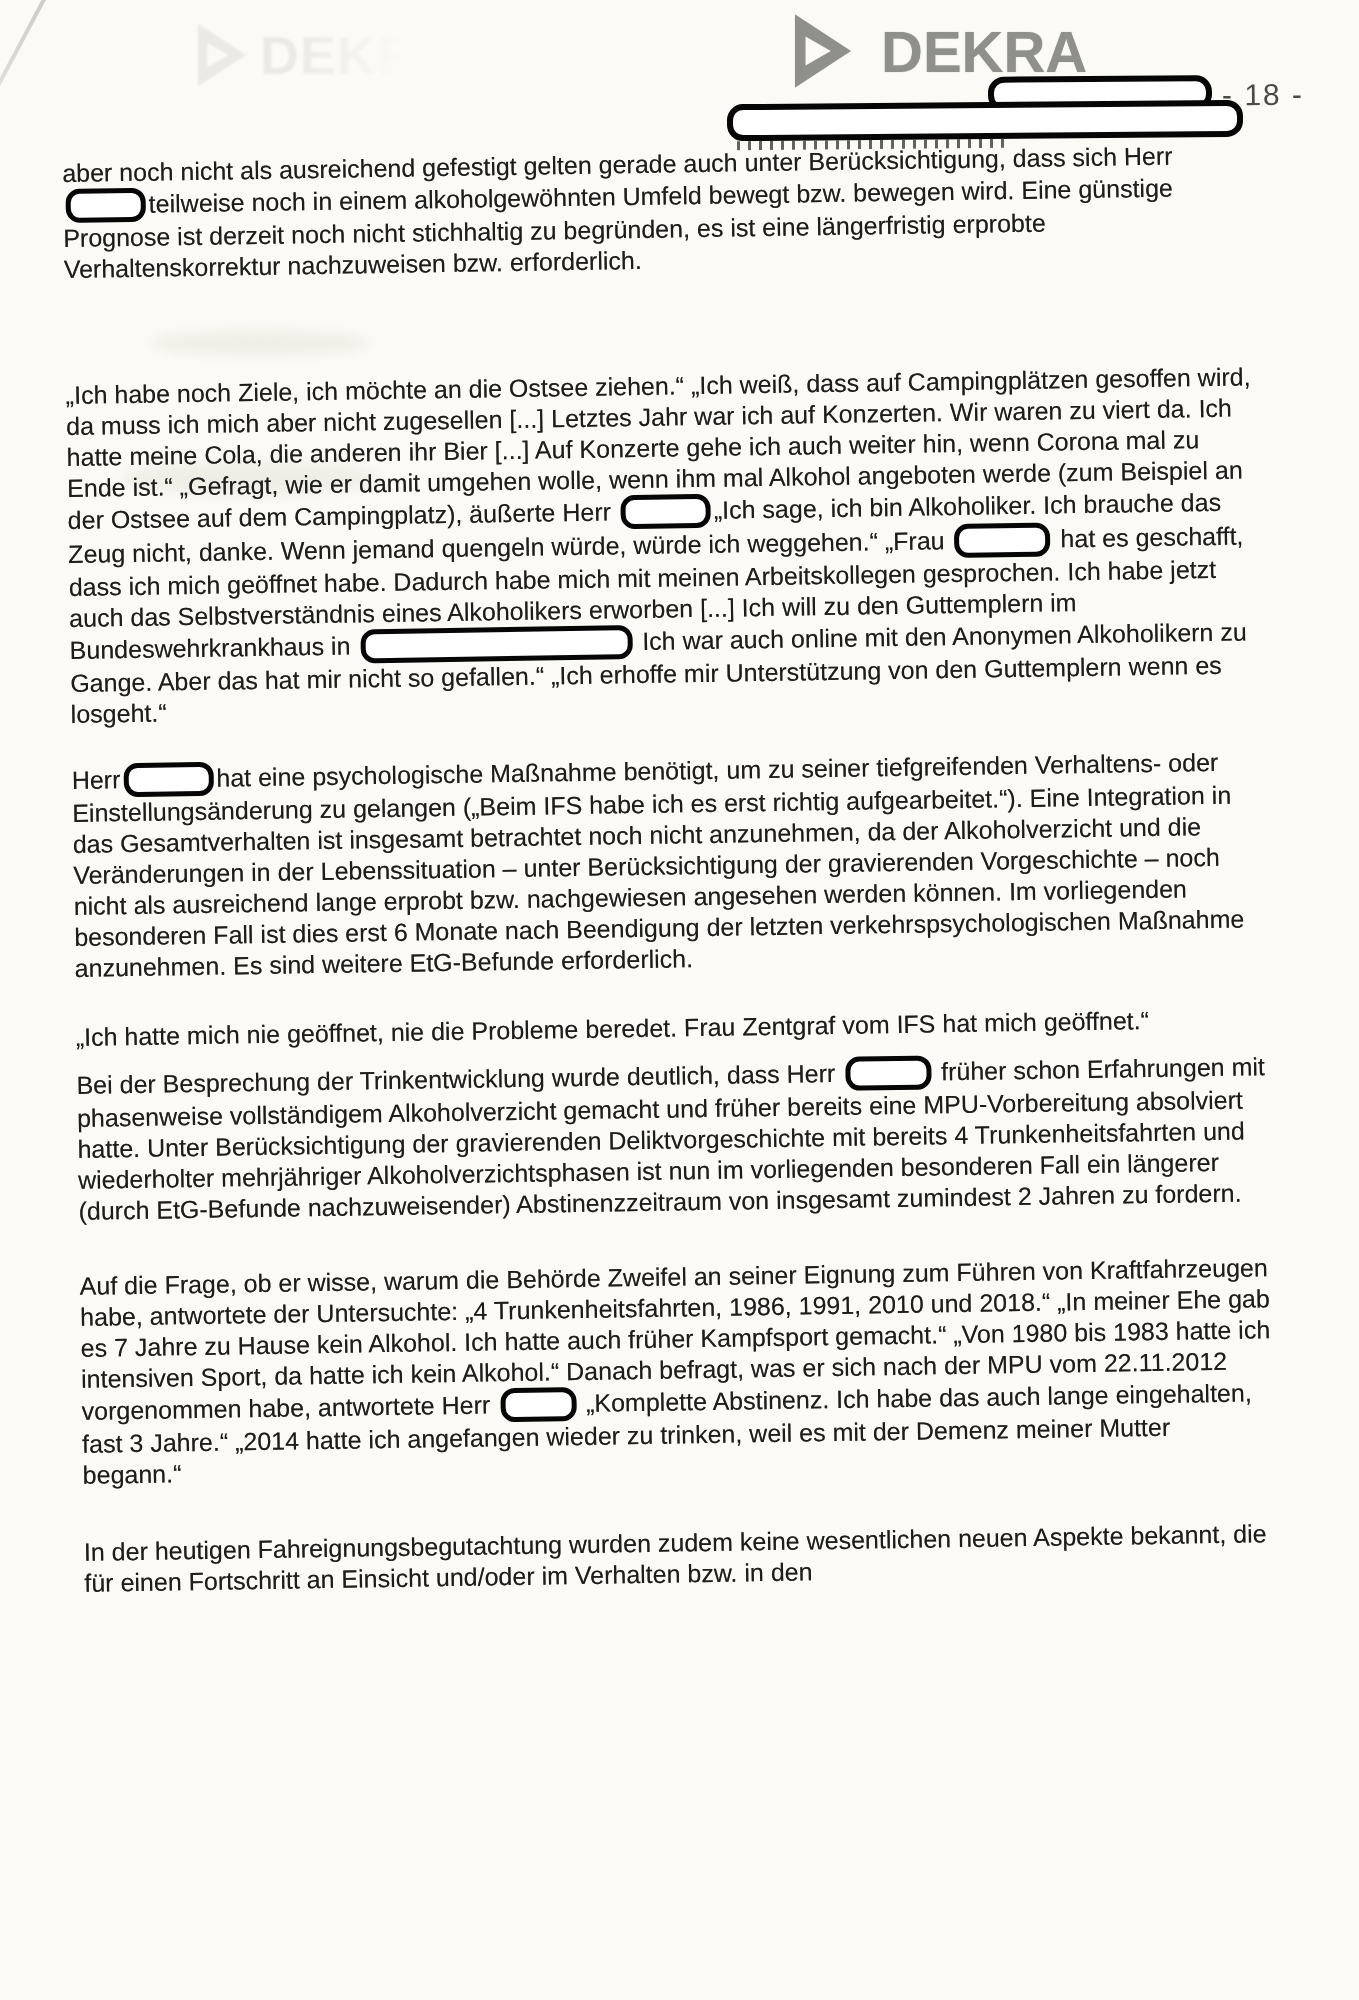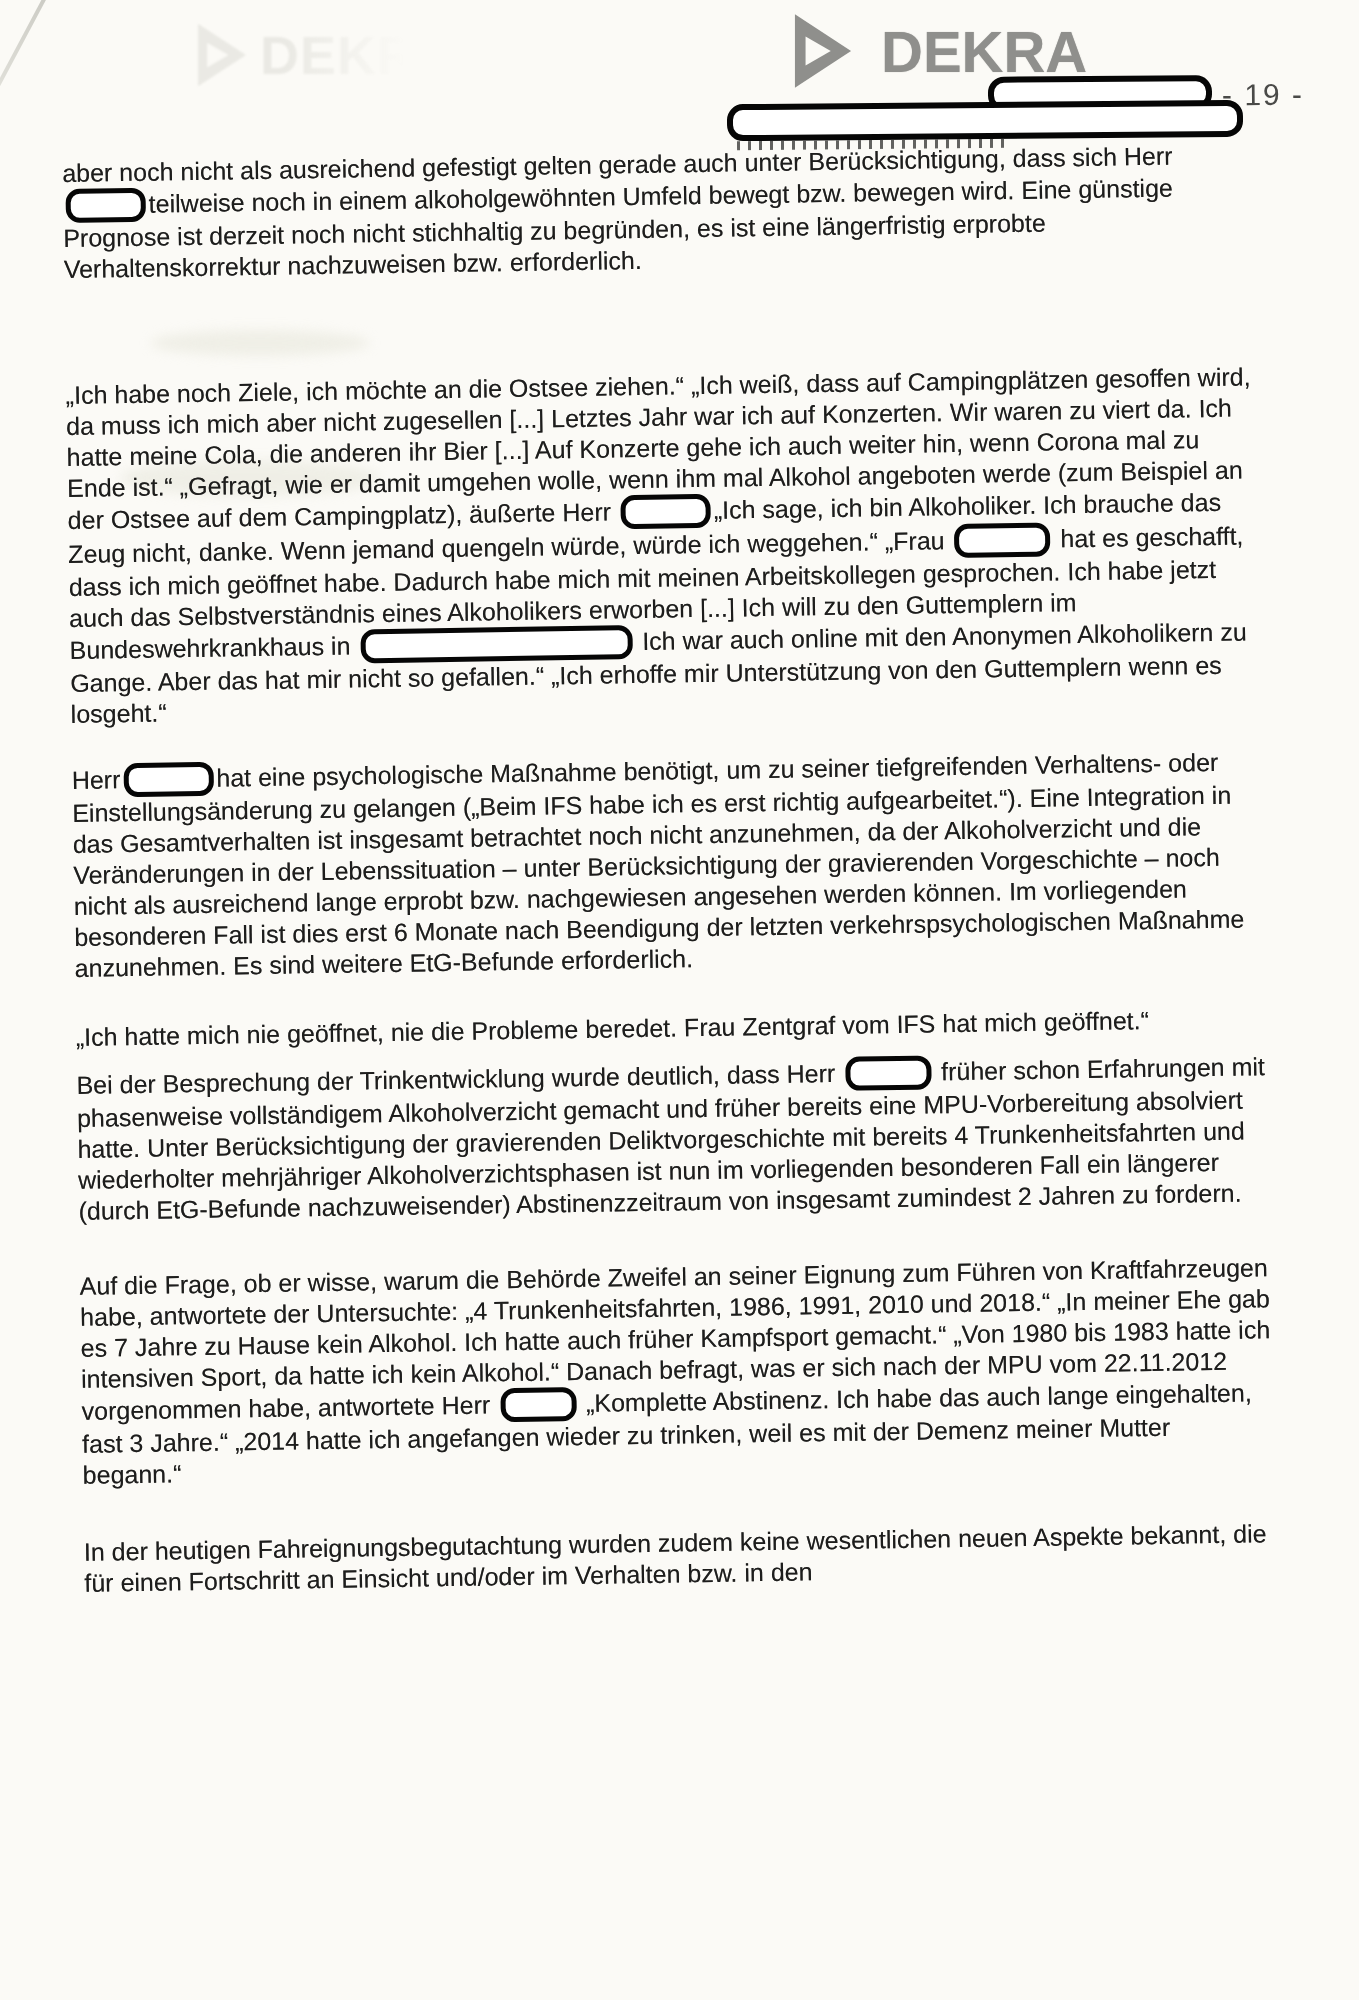--- a/index.html
+++ b/index.html
@@ -90,21 +90,21 @@
 
   <div class="logo">
     <svg width="60" height="78" viewBox="0 0 62 80">
       <polygon points="2,2 60,40 2,78" fill="#8f8f8c"></polygon>
       <polygon points="13,25 39,40 13,55" fill="#fbfaf6"></polygon>
     </svg>
     <span class="brand-text">DEKRA</span>
   </div>
 
   <div class="redaction-abs hdr-box1"></div>
-  <div class="page-num">- 19 -</div>
+  <div class="page-num">- 18 -</div>
   <div class="redaction-abs hdr-box2"></div>
   <div class="clip-frag"></div>
 
   <div class="doc-body">
       <p class="para"><span>aber noch nicht als ausreichend gefestigt gelten gerade auch unter Berücksichtigung, dass sich Herr </span><span class="redaction" style="width: 70px;"></span><span>teilweise noch in einem alkoholgewöhnten Umfeld bewegt bzw. bewegen wird. Eine günstige Prognose ist derzeit noch nicht stichhaltig zu begründen, es ist eine längerfristig erprobte Verhaltenskorrektur nachzuweisen bzw. erforderlich.</span></p>
       <p class="para"><span>„Ich habe noch Ziele, ich möchte an die Ostsee ziehen.“ „Ich weiß, dass auf Campingplätzen gesoffen wird, da muss ich mich aber nicht zugesellen [...] Letztes Jahr war ich auf Konzerten. Wir waren zu viert da. Ich hatte meine Cola, die anderen ihr Bier [...] Auf Konzerte gehe ich auch weiter hin, wenn Corona mal zu Ende ist.“ „Gefragt, wie er damit umgehen wolle, wenn ihm mal Alkohol angeboten werde (zum Beispiel an der Ostsee auf dem Campingplatz), äußerte Herr </span><span class="redaction" style="width: 80px;"></span><span>„Ich sage, ich bin Alkoholiker. Ich brauche das Zeug nicht, danke. Wenn jemand quengeln würde, würde ich weggehen.“ „Frau </span><span class="redaction" style="width: 86px;"></span><span> hat es geschafft, dass ich mich geöffnet habe. Dadurch habe mich mit meinen Arbeitskollegen gesprochen. Ich habe jetzt auch das Selbstverständnis eines Alkoholikers erworben [...] Ich will zu den Guttemplern im Bundeswehrkrankhaus in </span><span class="redaction" style="width: 262px;"></span><span> Ich war auch online mit den Anonymen Alkoholikern zu Gange. Aber das hat mir nicht so gefallen.“ „Ich erhoffe mir Unterstützung von den Guttemplern wenn es losgeht.“</span></p>
       <p class="para"><span>Herr</span><span class="redaction" style="width: 80px;"></span><span>hat eine psychologische Maßnahme benötigt, um zu seiner tiefgreifenden Verhaltens- oder Einstellungsänderung zu gelangen („Beim IFS habe ich es erst richtig aufgearbeitet.“). Eine Integration in das Gesamtverhalten ist insgesamt betrachtet noch nicht anzunehmen, da der Alkoholverzicht und die Veränderungen in der Lebenssituation – unter Berücksichtigung der gravierenden Vorgeschichte – noch nicht als ausreichend lange erprobt bzw. nachgewiesen angesehen werden können. Im vorliegenden besonderen Fall ist dies erst 6 Monate nach Beendigung der letzten verkehrspsychologischen Maßnahme anzunehmen. Es sind weitere EtG-Befunde erforderlich.</span></p>
       <p class="para"><span>„Ich hatte mich nie geöffnet, nie die Probleme beredet. Frau Zentgraf vom IFS hat mich geöffnet.“</span></p>
       <p class="para"><span>Bei der Besprechung der Trinkentwicklung wurde deutlich, dass Herr </span><span class="redaction" style="width: 76px;"></span><span> früher schon Erfahrungen mit phasenweise vollständigem Alkoholverzicht gemacht und früher bereits eine MPU-Vorbereitung absolviert hatte. Unter Berücksichtigung der gravierenden Deliktvorgeschichte mit bereits 4 Trunkenheitsfahrten und wiederholter mehrjähriger Alkoholverzichtsphasen ist nun im vorliegenden besonderen Fall ein längerer (durch EtG-Befunde nachzuweisender) Abstinenzzeitraum von insgesamt zumindest 2 Jahren zu fordern.</span></p>
       <p class="para"><span>Auf die Frage, ob er wisse, warum die Behörde Zweifel an seiner Eignung zum Führen von Kraftfahrzeugen habe, antwortete der Untersuchte: „4 Trunkenheitsfahrten, 1986, 1991, 2010 und 2018.“ „In meiner Ehe gab es 7 Jahre zu Hause kein Alkohol. Ich hatte auch früher Kampfsport gemacht.“ „Von 1980 bis 1983 hatte ich intensiven Sport, da hatte ich kein Alkohol.“ Danach befragt, was er sich nach der MPU vom 22.11.2012 vorgenommen habe, antwortete Herr </span><span class="redaction" style="width: 66px;"></span><span> „Komplette Abstinenz. Ich habe das auch lange eingehalten, fast 3 Jahre.“ „2014 hatte ich angefangen wieder zu trinken, weil es mit der Demenz meiner Mutter begann.“</span></p>

